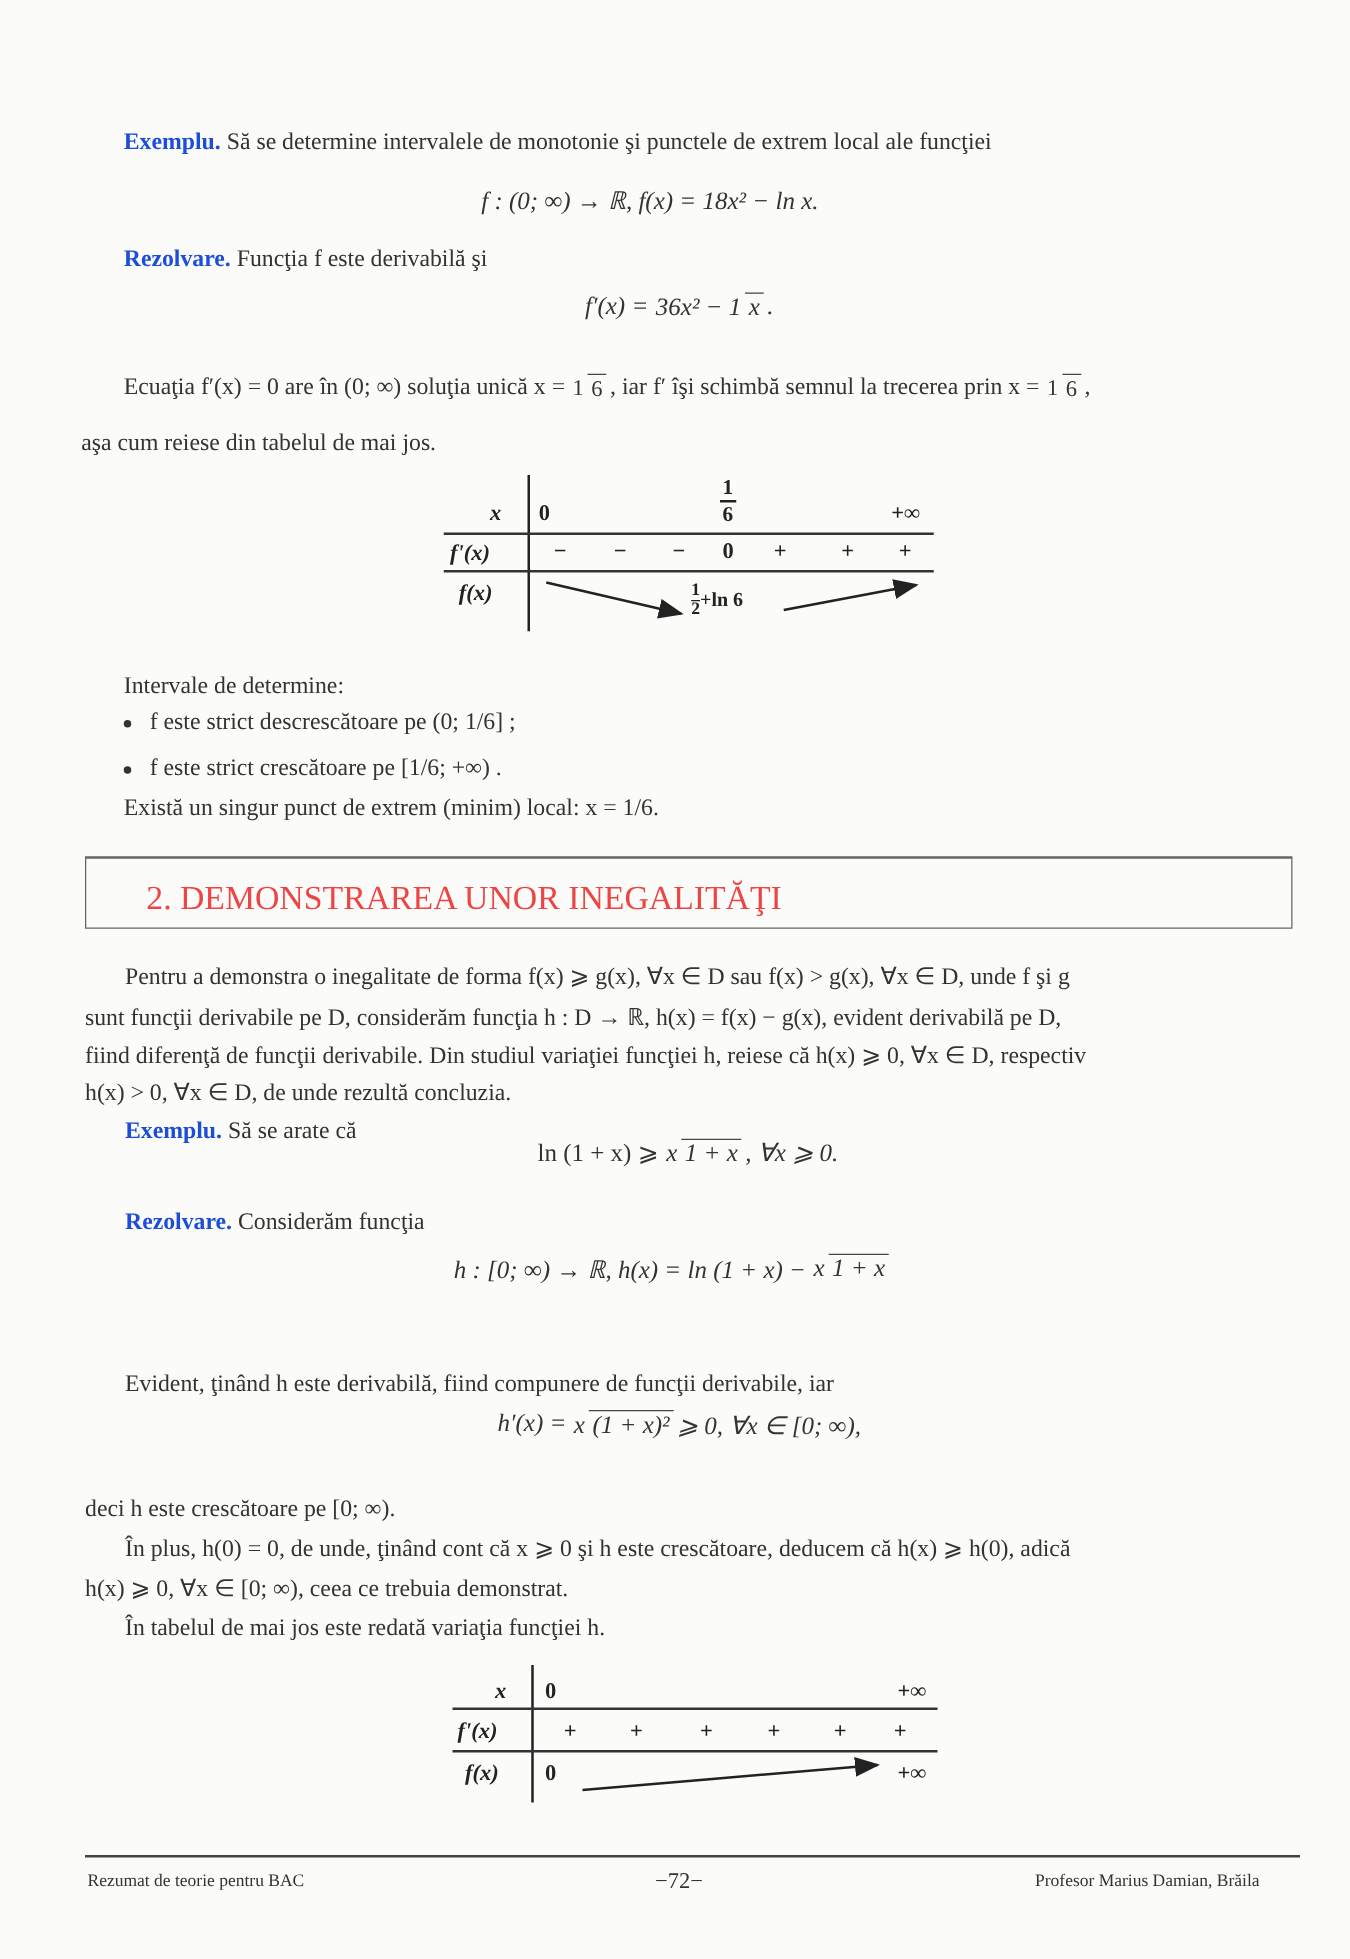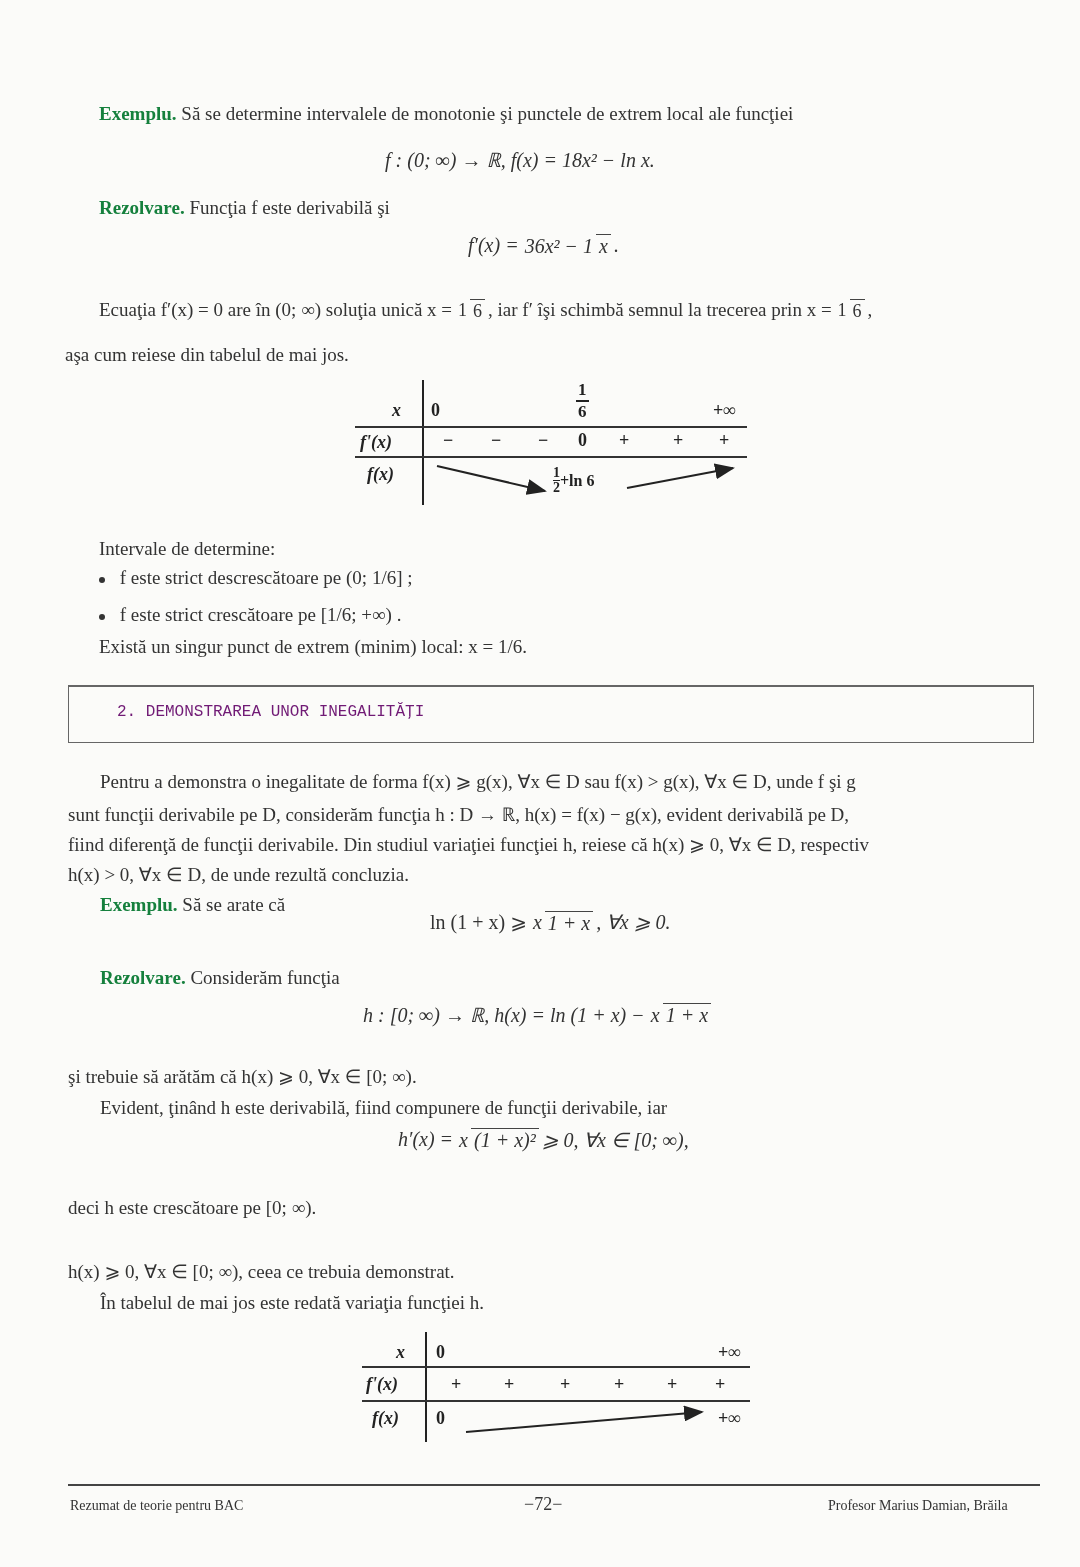--- a/index.html
+++ b/index.html
@@ -7,31 +7,31 @@
     width: 1080px; height: 1567px;
     background: #fbfbf9;
     font-family: "DejaVu Serif", "Liberation Serif", serif;
     color: #2a2a2a;
     position: relative;
     overflow: hidden;
   }
   .page { position: absolute; left: 0; top: 0; width: 1080px; height: 1567px; }
   .abs { position: absolute; white-space: nowrap; }
   .txt { font-size: 19px; line-height: 24px; font-family: "Liberation Serif", serif; color: #333; }
-  .b { font-weight: bold; color: #15803d; }
+  .b { font-weight: bold; color: #1d4ed8; }
   .math { font-family: "Liberation Serif", serif; font-style: italic; font-size: 20px; color: #333; }
   .up { font-style: normal; }
   .frac { display: inline-flex; flex-direction: row; align-items: center; vertical-align: middle; margin: 0 3px; }
   .frac .num { padding: 0 3px; line-height: 22px; }
   .frac .den { border-top: 1px solid #444; padding: 0 3px; line-height: 22px; }
   .section-box {
     position: absolute; left: 68px; top: 685px; width: 964px; height: 55px;
     border: 1.5px solid #666; border-top-width: 2px;
   }
-  .section-title { position: absolute; left: 48px; top: 16px; font-size: 16px; font-family: Liberation Mono, monospace; color: #701a75; }
+  .section-title { position: absolute; left: 48px; top: 16px; font-size: 27px; font-family: Liberation Serif, serif; color: #ef4444; }
   .vtable { position: absolute; font-family: "Liberation Serif", serif; font-weight: bold; color: #222; }
   .vt-vline { position: absolute; background: #222; width: 2px; }
   .vt-hline { position: absolute; background: #333; height: 2px; }
   .cell { position: absolute; font-size: 18px; white-space: nowrap; }
   .italic { font-style: italic; }
   .footer-line { position: absolute; left: 68px; top: 1484px; width: 972px; height: 1.5px; background: #444; }
   .footer { position: absolute; top: 1498px; font-size: 14px; font-family: "Liberation Serif", serif; color: #333; }
   .bullet { display: inline-block; width: 6px; height: 6px; background: #333; border-radius: 50%; vertical-align: middle; margin-right: 10px; }
 </style>
 </head>
@@ -161,33 +161,33 @@
   </div>
 
   <div class="abs math" style="left:363px; top:1001px; display:flex; align-items:center;">
     <span>h : [0; ∞) → ℝ,  h(x) = ln (1 + x) −</span>
     <span class="frac">
       <span class="num">x</span>
       <span class="den">1 + x</span>
     </span>
   </div>
 
-  <div class="abs txt" style="left:68px; top:1065px;">şi trebuie să arătăm că h(x) ⩾ 0,  ∀x ∈ [0; ∞).</div>
   <div class="abs txt" style="left:100px; top:1096px;">Evident, ţinând h este derivabilă, fiind compunere de funcţii derivabile, iar</div>
 
   <div class="abs math" style="left:398px; top:1128px; display:flex; align-items:flex-start;">
     <span>h′(x) =</span>
     <span class="frac">
       <span class="num">x</span>
       <span class="den">(1 + x)²</span>
     </span>
     <span>⩾ 0,  ∀x ∈ [0; ∞),</span>
   </div>
 
   <div class="abs txt" style="left:68px; top:1196px;">deci h este crescătoare pe [0; ∞).</div>
+  <div class="abs txt" style="left:100px; top:1228px;">În plus, h(0) = 0, de unde, ţinând cont că x ⩾ 0 şi h este crescătoare, deducem că h(x) ⩾ h(0), adică</div>
   <div class="abs txt" style="left:68px; top:1260px;">h(x) ⩾ 0,  ∀x ∈ [0; ∞), ceea ce trebuia demonstrat.</div>
   <div class="abs txt" style="left:100px; top:1291px;">În tabelul de mai jos este redată variaţia funcţiei h.</div>
 
   <div class="vtable" style="left:362px; top:1332px; width:395px; height:110px;">
     <div class="vt-vline" style="left:63px; top:0; height:110px;"></div>
     <div class="vt-hline" style="left:0; top:34px; width:388px;"></div>
     <div class="vt-hline" style="left:0; top:68px; width:388px;"></div>
 
     <div class="cell italic" style="left:34px; top:10px;">x</div>
     <div class="cell italic" style="left:4px; top:42px;">f'(x)</div>

